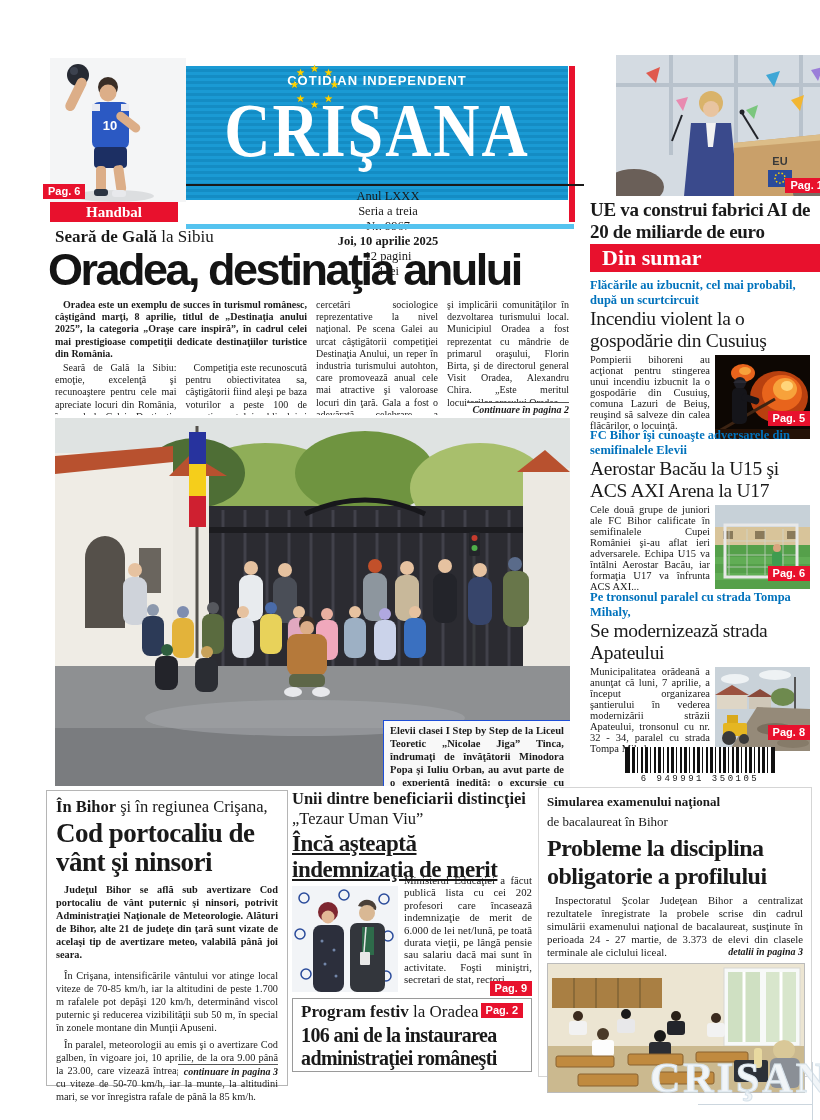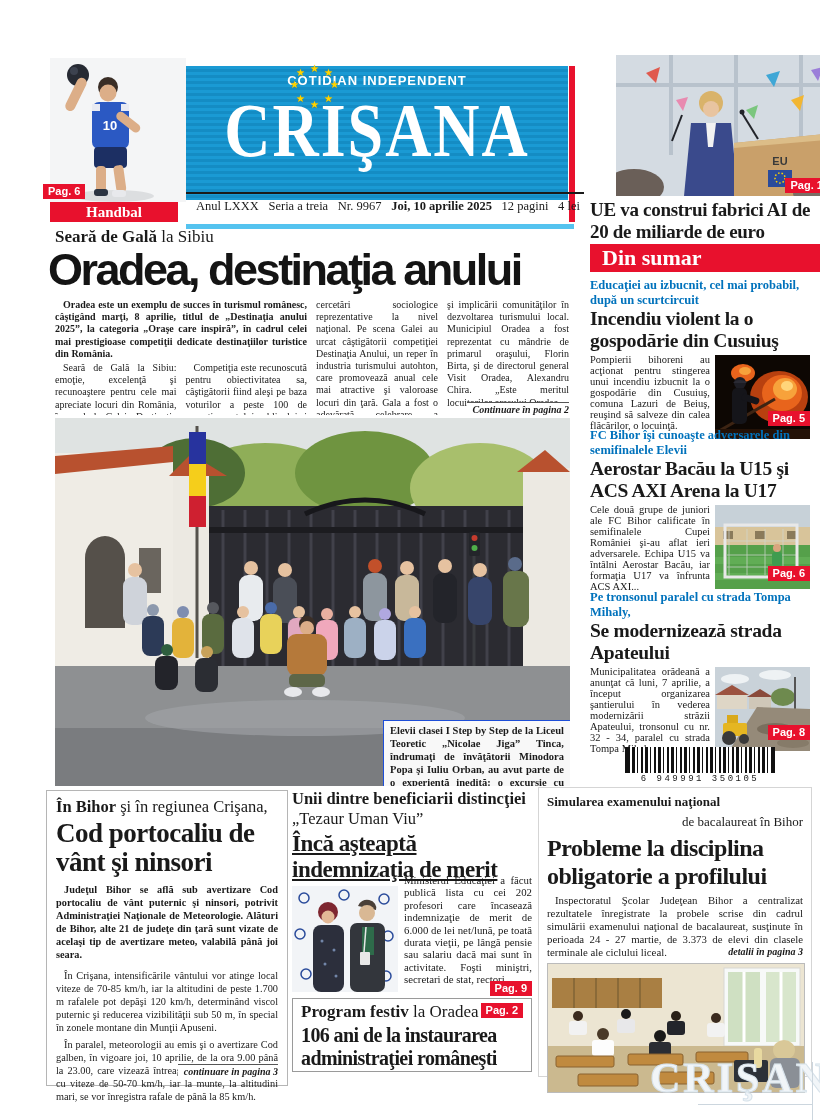--- a/index.html
+++ b/index.html
@@ -32,21 +32,21 @@
   .twocol div{width:122px;text-indent:8px;}
   .cont{position:absolute;right:0;bottom:0;background:#fff;font:bold italic 10px "Liberation Serif",serif;
         border-top:1px solid #555;padding:1px 0 0 6px;}
   .photo{overflow:hidden;background:#dfe3e2;}
   .caption{background:#fffffff2;border:1px solid #1d4ed8;padding:4px 6px 5px;font:bold 10.5px/12.9px "Liberation Serif",serif;text-align:justify;margin-top:13px;}
   
   .ai-head{font:bold 19px/21.5px "Liberation Serif",serif;letter-spacing:-0.3px;}
   .dinsumar{color:#fff;font:bold 22px/28px "Liberation Serif",serif;padding-left:12px;}
   .s-item{overflow:visible;}
   .s-kicker{color:var(--kicker-blue,#0072bc);font-weight:bold;font-size:12.5px;line-height:14.5px;}
-  .s-head{font-weight:bold;font-size:19.5px;line-height:22px;letter-spacing:-0.3px;margin-top:1px;}
+  .s-head{font-weight:normal;font-size:19.5px;line-height:22px;letter-spacing:-0.3px;margin-top:1px;}
   .s-body{font-size:10.5px;line-height:11px;text-align:justify;margin-top:2px;overflow:hidden;}
   .s-photo{float:right;width:95px;height:84px;margin:1px 0 2px 5px;overflow:hidden;background:#999;}
   .s-badge{position:absolute;right:0;bottom:0;}
   
   .bars{height:26px;background:repeating-linear-gradient(90deg,#111 0 2px,#fff 2px 4px,#111 4px 7px,#fff 7px 9px,#111 9px 10px,#fff 10px 13px);border-left:3px solid #111;border-right:3px solid #111;}
   .bdigits{font:9px "Liberation Mono",monospace;letter-spacing:2.5px;text-align:center;margin-top:1px;}
   
   .boxed{border:1px solid #b5b5b5;background:#fff;}
   .w-kicker{font-size:16.5px;line-height:19px;}
   .w-kicker .b{font-weight:bold;}
@@ -102,21 +102,21 @@
     <span class="star" style="left:138px;top:28px;">★</span>
     <span class="star" style="left:124px;top:34px;">★</span>
     <span class="star" style="left:110px;top:28px;">★</span>
     <span class="star" style="left:104px;top:14px;">★</span>
     <span class="star" style="left:110px;top:2px;">★</span>
     <span class="star" style="left:124px;top:-2px;">★</span>
     <span class="star" style="left:138px;top:2px;">★</span>
   </div>
   <div class="abs red" style="left:569px;top:66px;width:6px;height:156px;"></div>
 
-  <div class="abs dateline" style="left:186px;top:192px;width:384px;height:19px;">
+  <div class="abs dateline" style="left:186px;top:184px;width:384px;height:19px;flex-direction:column;">
     <span>Anul LXXX</span>
     <span>Seria a treia</span>
     <span>Nr. 9967</span>
     <span class="b">Joi, 10 aprilie 2025</span>
     <span>12 pagini</span>
     <span>4 lei</span>
   </div>
   <div class="abs" style="left:186px;top:224px;width:388px;height:5px;background:var(--rule-cyan,#55c3ef);"></div>
 
   <div class="abs kicker" style="left:55px;top:227px;">
@@ -253,21 +253,21 @@
       <circle cx="164" cy="123" r="5" fill="none" stroke="#ffd400" stroke-width="1.5" stroke-dasharray="1.5 2"></circle>
       <ellipse cx="18" cy="132" rx="30" ry="18" fill="#6a5f58"></ellipse>
       <ellipse cx="205" cy="138" rx="28" ry="14" fill="#7a6f66"></ellipse>
     </svg>
     <span class="pbadge" style="position:absolute;right:2px;bottom:3px;">Pag. 12</span>
   </div>
   <div class="abs ai-head" style="left:590px;top:199px;width:222px;">UE va construi fabrici AI de 20 de miliarde de euro</div>
   <div class="abs red dinsumar" style="left:590px;top:244px;width:220px;height:28px;">Din sumar</div>
 
   <div class="abs s-item" style="left:590px;top:278px;width:220px;height:148px;">
-    <div class="s-kicker">Educaţiei au izbucnit, cel mai probabil, după un scurtcircuit</div>
+    <div class="s-kicker">Flăcările au izbucnit, cel mai probabil, după un scurtcircuit</div>
     <div class="s-head">Incendiu violent la o gospodărie din Cusuiuş</div>
     <div class="s-body" style="height:90px;">
       <span class="s-photo">
         <svg width="95" height="84" viewBox="0 0 95 84">
           <rect width="95" height="84" fill="#0d0703"></rect>
           <ellipse cx="64" cy="42" rx="29" ry="26" fill="#b8400f"></ellipse>
           <ellipse cx="67" cy="38" rx="20" ry="18" fill="#e8641c"></ellipse>
           <ellipse cx="70" cy="34" rx="12" ry="11" fill="#f7a23b"></ellipse>
           <ellipse cx="72" cy="31" rx="6" ry="5" fill="#ffd57a"></ellipse>
           <ellipse cx="28" cy="18" rx="12" ry="9" fill="#e8641c"></ellipse>
@@ -396,21 +396,21 @@
     <div style="font-size:17px;">
       <span class="pbadge" style="float:right;margin-top:1px;">Pag. 2</span>
       <span style="font-weight:bold;">Program festiv</span><span> la Oradea</span>
     </div>
     <div class="f-head">106 ani de la instaurarea administraţiei româneşti</div>
   </div>
 
   <div class="abs" style="left:538px;top:787px;width:274px;height:290px;border:1px solid #d5d5d5;padding:4px 8px;box-sizing:border-box;">
     <div class="b-kicker">
       <span class="b" style="display:block;">Simularea examenului naţional</span>
-      <span style="display:block;text-align:right;">de bacalaureat în Bihor</span>
+      <span style="display:block;">de bacalaureat în Bihor</span>
     </div>
     <div class="b-head">Probleme la disciplina obligatorie a profilului</div>
     <div class="b-body">Inspectoratul Şcolar Judeţean Bihor a centralizat rezultatele înregistrate la probele scrise din cadrul simulării examenului naţional de bacalaureat, susţinute în perioada 24 - 27 martie, de 3.373 de elevi din clasele terminale ale ciclului liceal.</div>
     <div class="details">detalii în pagina 3</div>
     <div class="photo" style="width:256px;height:128px;margin-top:6px;border:1px solid #bbb;">
       <svg width="256" height="128" viewBox="0 0 256 128">
         <rect width="256" height="128" fill="#ece5d2"></rect>
         <rect x="176" y="4" width="76" height="78" fill="#f7f9f8" stroke="#d8d8d2"></rect>
         <rect x="180" y="8" width="32" height="70" fill="#cfe0c2"></rect>
         <rect x="218" y="8" width="30" height="70" fill="#d8e6cc"></rect>

